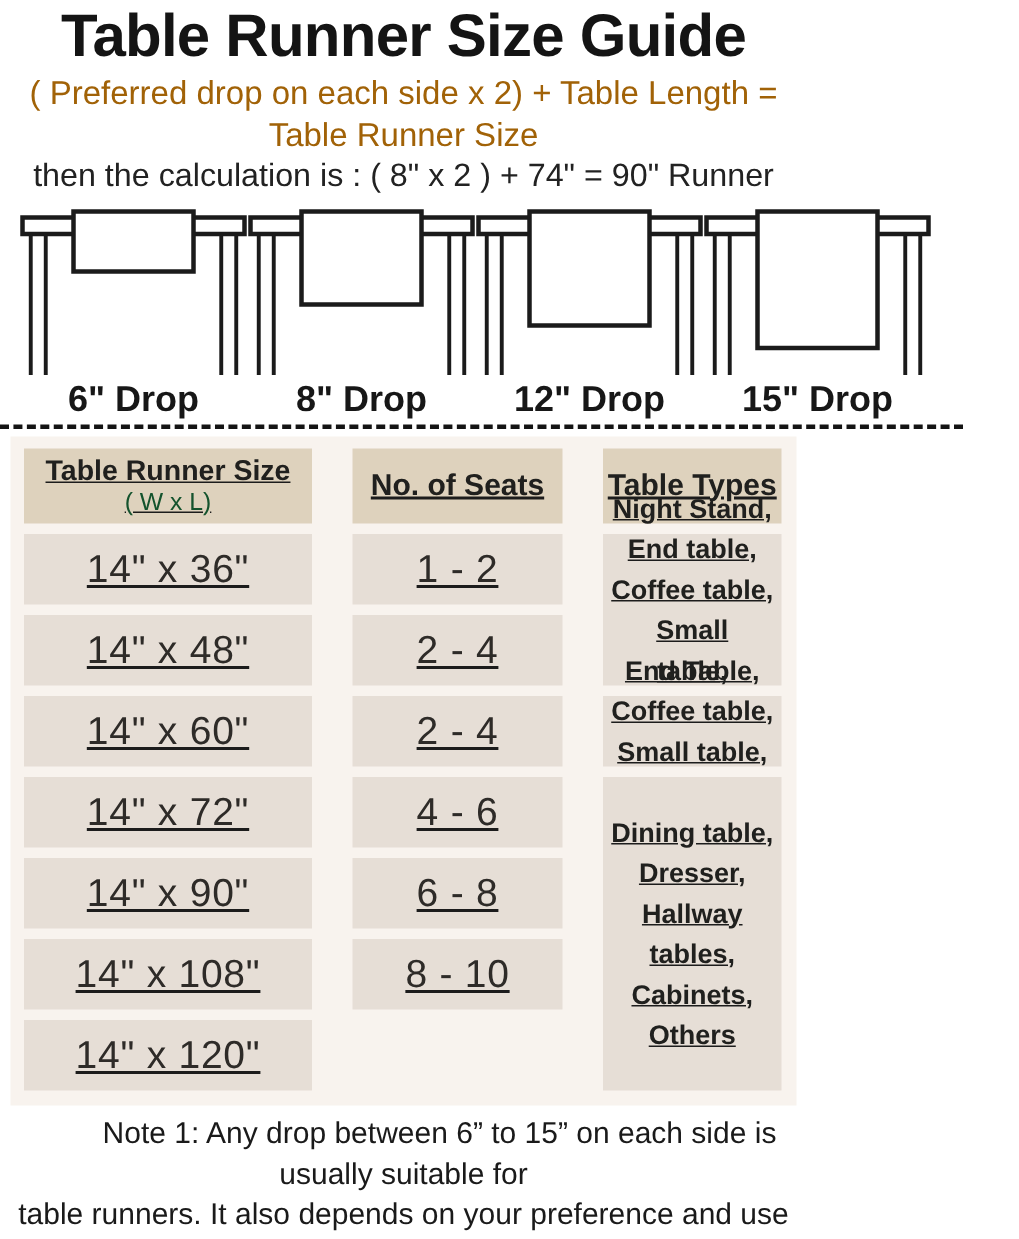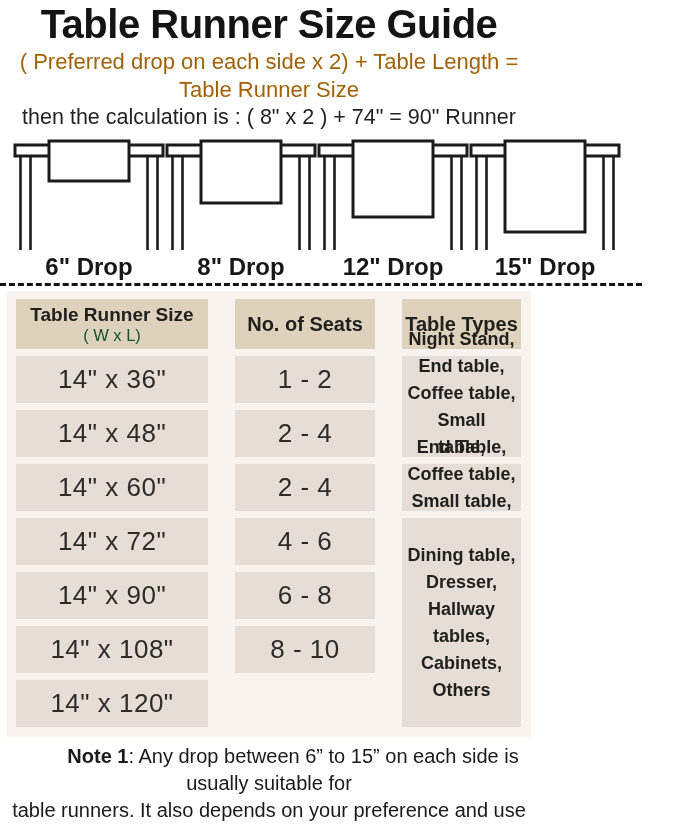--- a/index.html
+++ b/index.html
@@ -70,20 +70,21 @@
     background: #f8f3ee;
     margin: 5px 7px 0;
     padding: 8px 10px 10px 9px;
   }
   .grid {
     display: grid;
     grid-template-columns: 192px 140px 1fr;
     grid-template-rows: 50px repeat(7, 47px);
     column-gap: 27px;
     row-gap: 7px;
+    text-decoration: underline;
   }
   .cell {
     display: flex;
     flex-direction: column;
     align-items: center;
     justify-content: center;
     text-align: center;
     background: #e6ded6;
   }
   .cell.head { background: #ded2bd; }
@@ -107,21 +108,21 @@
   .types-c { grid-column: 3; grid-row: 5 / span 4; }
 
   
   .notes { margin-top: 6px; text-align: center; }
   .note {
     margin: 0;
     font-size: 20px;
     line-height: 27px;
     color: #1a1a1a;
   }
-  .note strong { font-weight: 700; margin-left: 48px; }
+  .note strong { font-weight: 400; margin-left: 48px; }
 </style>
 </head>
 <body>
 
 <div class="page">
 
   <h1 class="title">Table Runner Size Guide</h1>
   <p class="formula">( Preferred drop on each side x 2) + Table Length = Table Runner Size</p>
   <p class="example">then the calculation is : ( 8" x 2 ) + 74" = 90" Runner</p>
 

